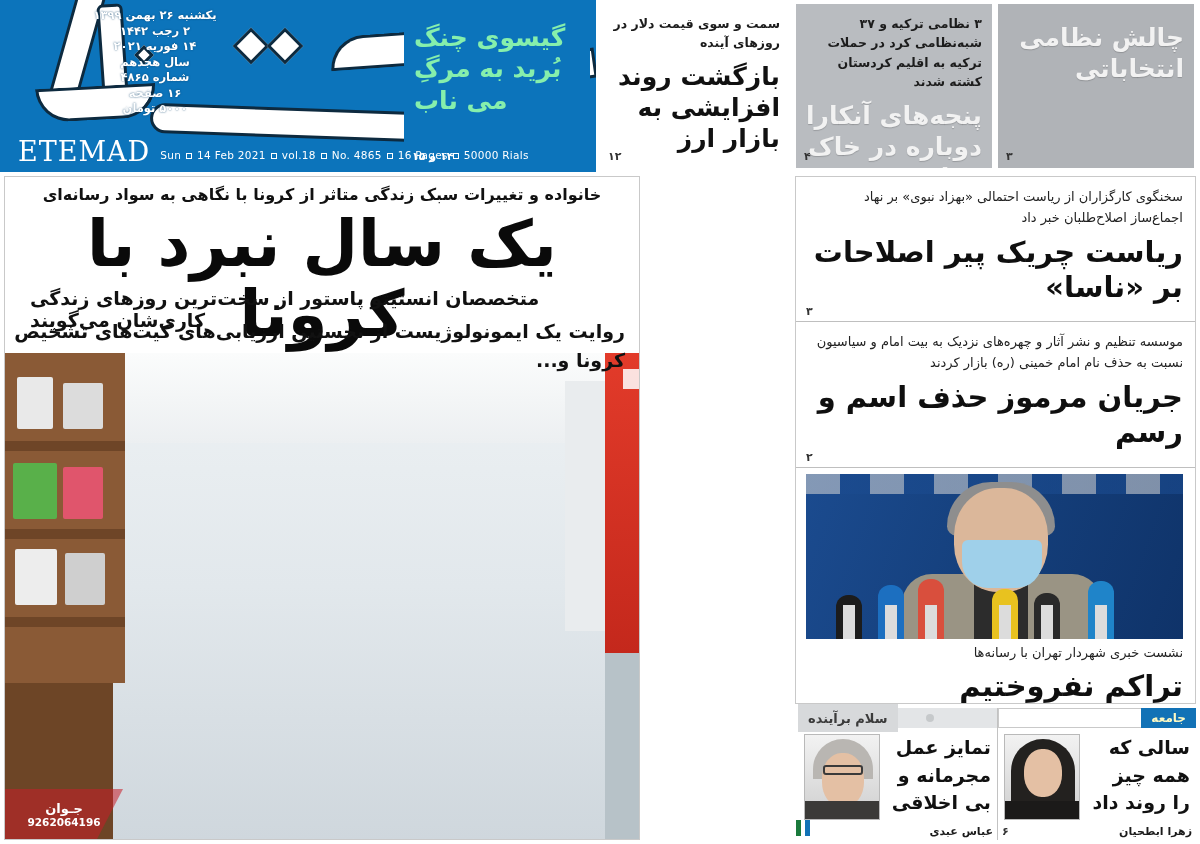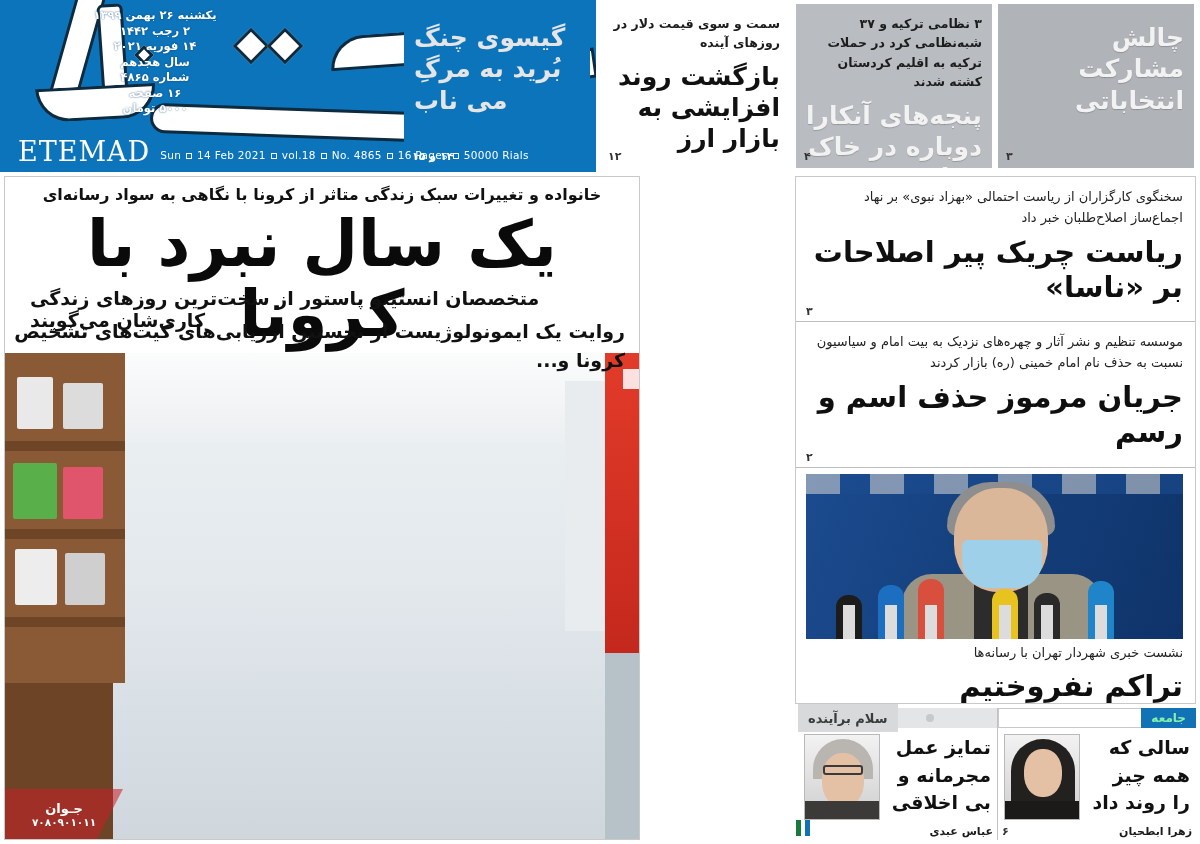--- a/index.html
+++ b/index.html
@@ -66,21 +66,21 @@
   .teaser {
     position:absolute; top:4px; height:164px; padding:10px 10px 18px;
     direction:rtl; text-align:right; overflow:hidden;
   }
   .teaser .kicker { font-size:12.5px; line-height:1.55; color:#1c1c1c; font-weight:600; }
   .teaser .kicker.on-blue { color:#ffffff; }
   .teaser .big {
     margin-top:8px; font-size:25px; font-weight:800; line-height:1.25; color:#111;
     letter-spacing:-.5px;
   }
-  .teaser .big.white { color:#e5e5e5; }
+  .teaser .big.white { color:#86efac; }
   .teaser .big.grey-w { color:#f2f2f2; text-shadow:0 1px 1px rgba(0,0,0,.18); }
   .teaser .pg {
     position:absolute; bottom:5px; font-size:11px; color:#333; font-weight:700;
   }
   .teaser .pg.l { left:8px; }
   .teaser .pg.white { color:#fff; }
 
   .t-gisoo { left:404px; top:4px; width:186px; background:#0c74bb; }
   .t-gisoo .big { text-align:left; }
   .t-dollar { left:600px; top:4px; width:190px; background:#ffffff; }
@@ -167,21 +167,21 @@
   .pc-body { position:absolute; left:96px; top:100px; width:200px; height:70px; border-radius:30px 30px 0 0; background:#9a9484;}
   .pc-shirt{ position:absolute; left:168px; top:104px; width:54px; height:62px; background:#2c2c2c;}
   .mic { position:absolute; bottom:0; width:26px; border-radius:12px 12px 0 0; }
   .mic i { position:absolute; bottom:0; left:7px; width:12px; height:34px; background:#dcdcdc; }
 
   
   .strip { position:absolute; left:795px; top:708px; width:401px; height:132px; display:flex; direction:rtl; }
   .col { position:relative; width:199px; }
   .col.left { width:199px; border-left:1px solid #c2c2c2; }
   .col-head { height:20px; display:flex; align-items:center; direction:rtl; }
-  .tab-blue { background:#1272b6; color:#86efac; font-size:12px; font-weight:700;
+  .tab-blue { background:#1272b6; color:#fef9c3; font-size:12px; font-weight:700;
               padding:0 10px; height:20px; display:flex; align-items:center; }
   .tab-rest { flex:1; border:1px solid #c9c9c9; border-right:0; height:20px; background:#fff;}
   .tab-grey { background:#d7d9db; color:#3b3b3b; font-size:13px; font-weight:700;
               padding:2px 10px; height:28px; display:flex; align-items:center; gap:4px;}
   .tab-sun { flex:1; background:#e3e5e7; height:20px; position:relative; }
   .sun-ico { position:absolute; left:24px; top:2px; width:16px; height:16px; }
   .sun-ico:before{ content:""; position:absolute; left:4px; top:4px; width:8px; height:8px;
      border-radius:50%; background:#c6c9cb;}
   .col-body { display:flex; direction:rtl; padding:6px 6px 0; gap:10px; }
   .col-txt { flex:1; text-align:right; direction:rtl; font-size:19px; font-weight:800;
@@ -253,21 +253,21 @@
       <div class="pg l">۱۲</div>
     </div>
 
     <div class="teaser t-ankara">
       <div class="kicker">۳ نظامی ترکیه و ۳۷ شبه‌نظامی کرد در حملات ترکیه به اقلیم کردستان کشته شدند</div>
       <div class="big grey-w">پنجه‌های آنکارا دوباره در خاک عراق</div>
       <div class="pg l">۴</div>
     </div>
 
     <div class="teaser t-challenge">
-      <div class="big grey-w">چالش مشارکت انتخاباتی</div>
+      <div class="big grey-w">چالش نظامی انتخاباتی</div>
       <div class="pg l">۳</div>
     </div>
   </div>
 
   <div class="lead">
     <div class="lead-kicker">خانواده و تغییرات سبک زندگی متاثر از کرونا با نگاهی به سواد رسانه‌ای</div>
     <div class="lead-title">یک سال نبرد با کرونا</div>
     <div class="lead-sub">متخصصان انستیتو پاستور از سخت‌ترین روزهای زندگی کاری‌شان می‌گویند</div>
     <div class="lead-sub2">روایت یک ایمونولوژیست از نخستین ارزیابی‌های کیت‌های تشخیص کرونا و...</div>
 
@@ -389,21 +389,21 @@
         
         
         
         
         
         
       </div>
 
       <div class="photo-badge">
         <div class="pb-top">جـوان</div>
-        <div class="pb-num">۷۰۸۰۹۰۱۰۱۱</div>
+        <div class="pb-num">9262064196</div>
       </div>
     </div>
   </div>
 
   <div class="rail">
 
     <div class="rail-item">
       <div class="rail-kicker">سخنگوی کارگزاران از ریاست احتمالی «بهزاد نبوی» بر نهاد اجماع‌ساز اصلاح‌طلبان خبر داد</div>
       <div class="rail-title">ریاست چریک پیر اصلاحات بر «ناسا»</div>
       <div class="rail-pg">۳</div>

